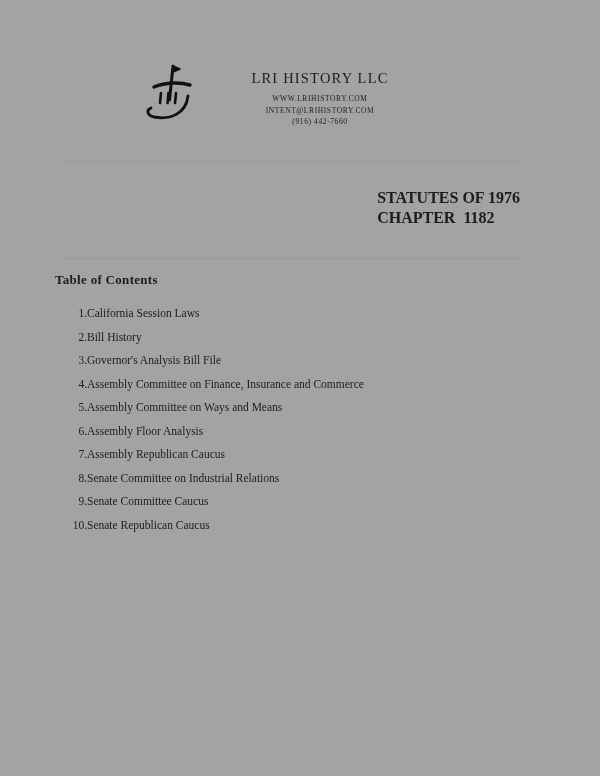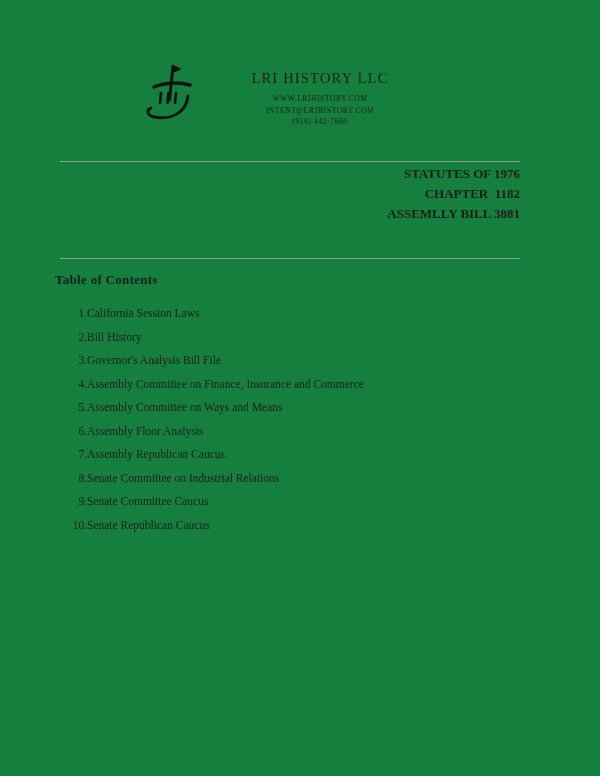--- a/index.html
+++ b/index.html
@@ -4,21 +4,21 @@
 <style>
   html, body {
     margin: 0;
     padding: 0;
     background: #ffffff;
   }
   .page {
     position: relative;
     width: 600px;
     height: 776px;
-    background: #15803d;
+    background: #a3a3a3;
     font-family: "Liberation Serif", "DejaVu Serif", serif;
     color: #1c1c1c;
     overflow: hidden;
   }
 
   
   .letterhead {
     display: flex;
     align-items: center;
     margin: 62px 0 0 142px;
@@ -54,25 +54,24 @@
     right: 80px;
     height: 0;
     border-top: 1px solid #9a9a9a;
   }
   .rule-1 { top: 161px; }
   .rule-2 { top: 258px; }
 
   
   .statute {
     position: absolute;
-    top: 164px;
+    top: 188px;
     right: 80px;
-    text-align: right;
     font-weight: bold;
-    font-size: 13px;
+    font-size: 16px;
     line-height: 20px;
   }
   .statute div { white-space: pre; }
 
   
   .toc {
     position: absolute;
     top: 272px;
     left: 55px;
     right: 60px;
@@ -127,21 +126,20 @@
       <div class="contact-line">(916) 442-7660</div>
     </div>
   </div>
 
   <div class="rule rule-1"></div>
   <div class="rule rule-2"></div>
 
   <div class="statute">
     <div>STATUTES OF 1976</div>
     <div>CHAPTER  1182</div>
-    <div>ASSEMLLY BILL 3881</div>
   </div>
 
   <div class="toc">
     <div class="toc-title">Table of Contents</div>
     <div class="toc-list">
 
       <div class="toc-item">
         <span class="toc-num">1.</span>
         <span class="toc-label">California Session Laws</span>
       </div>

